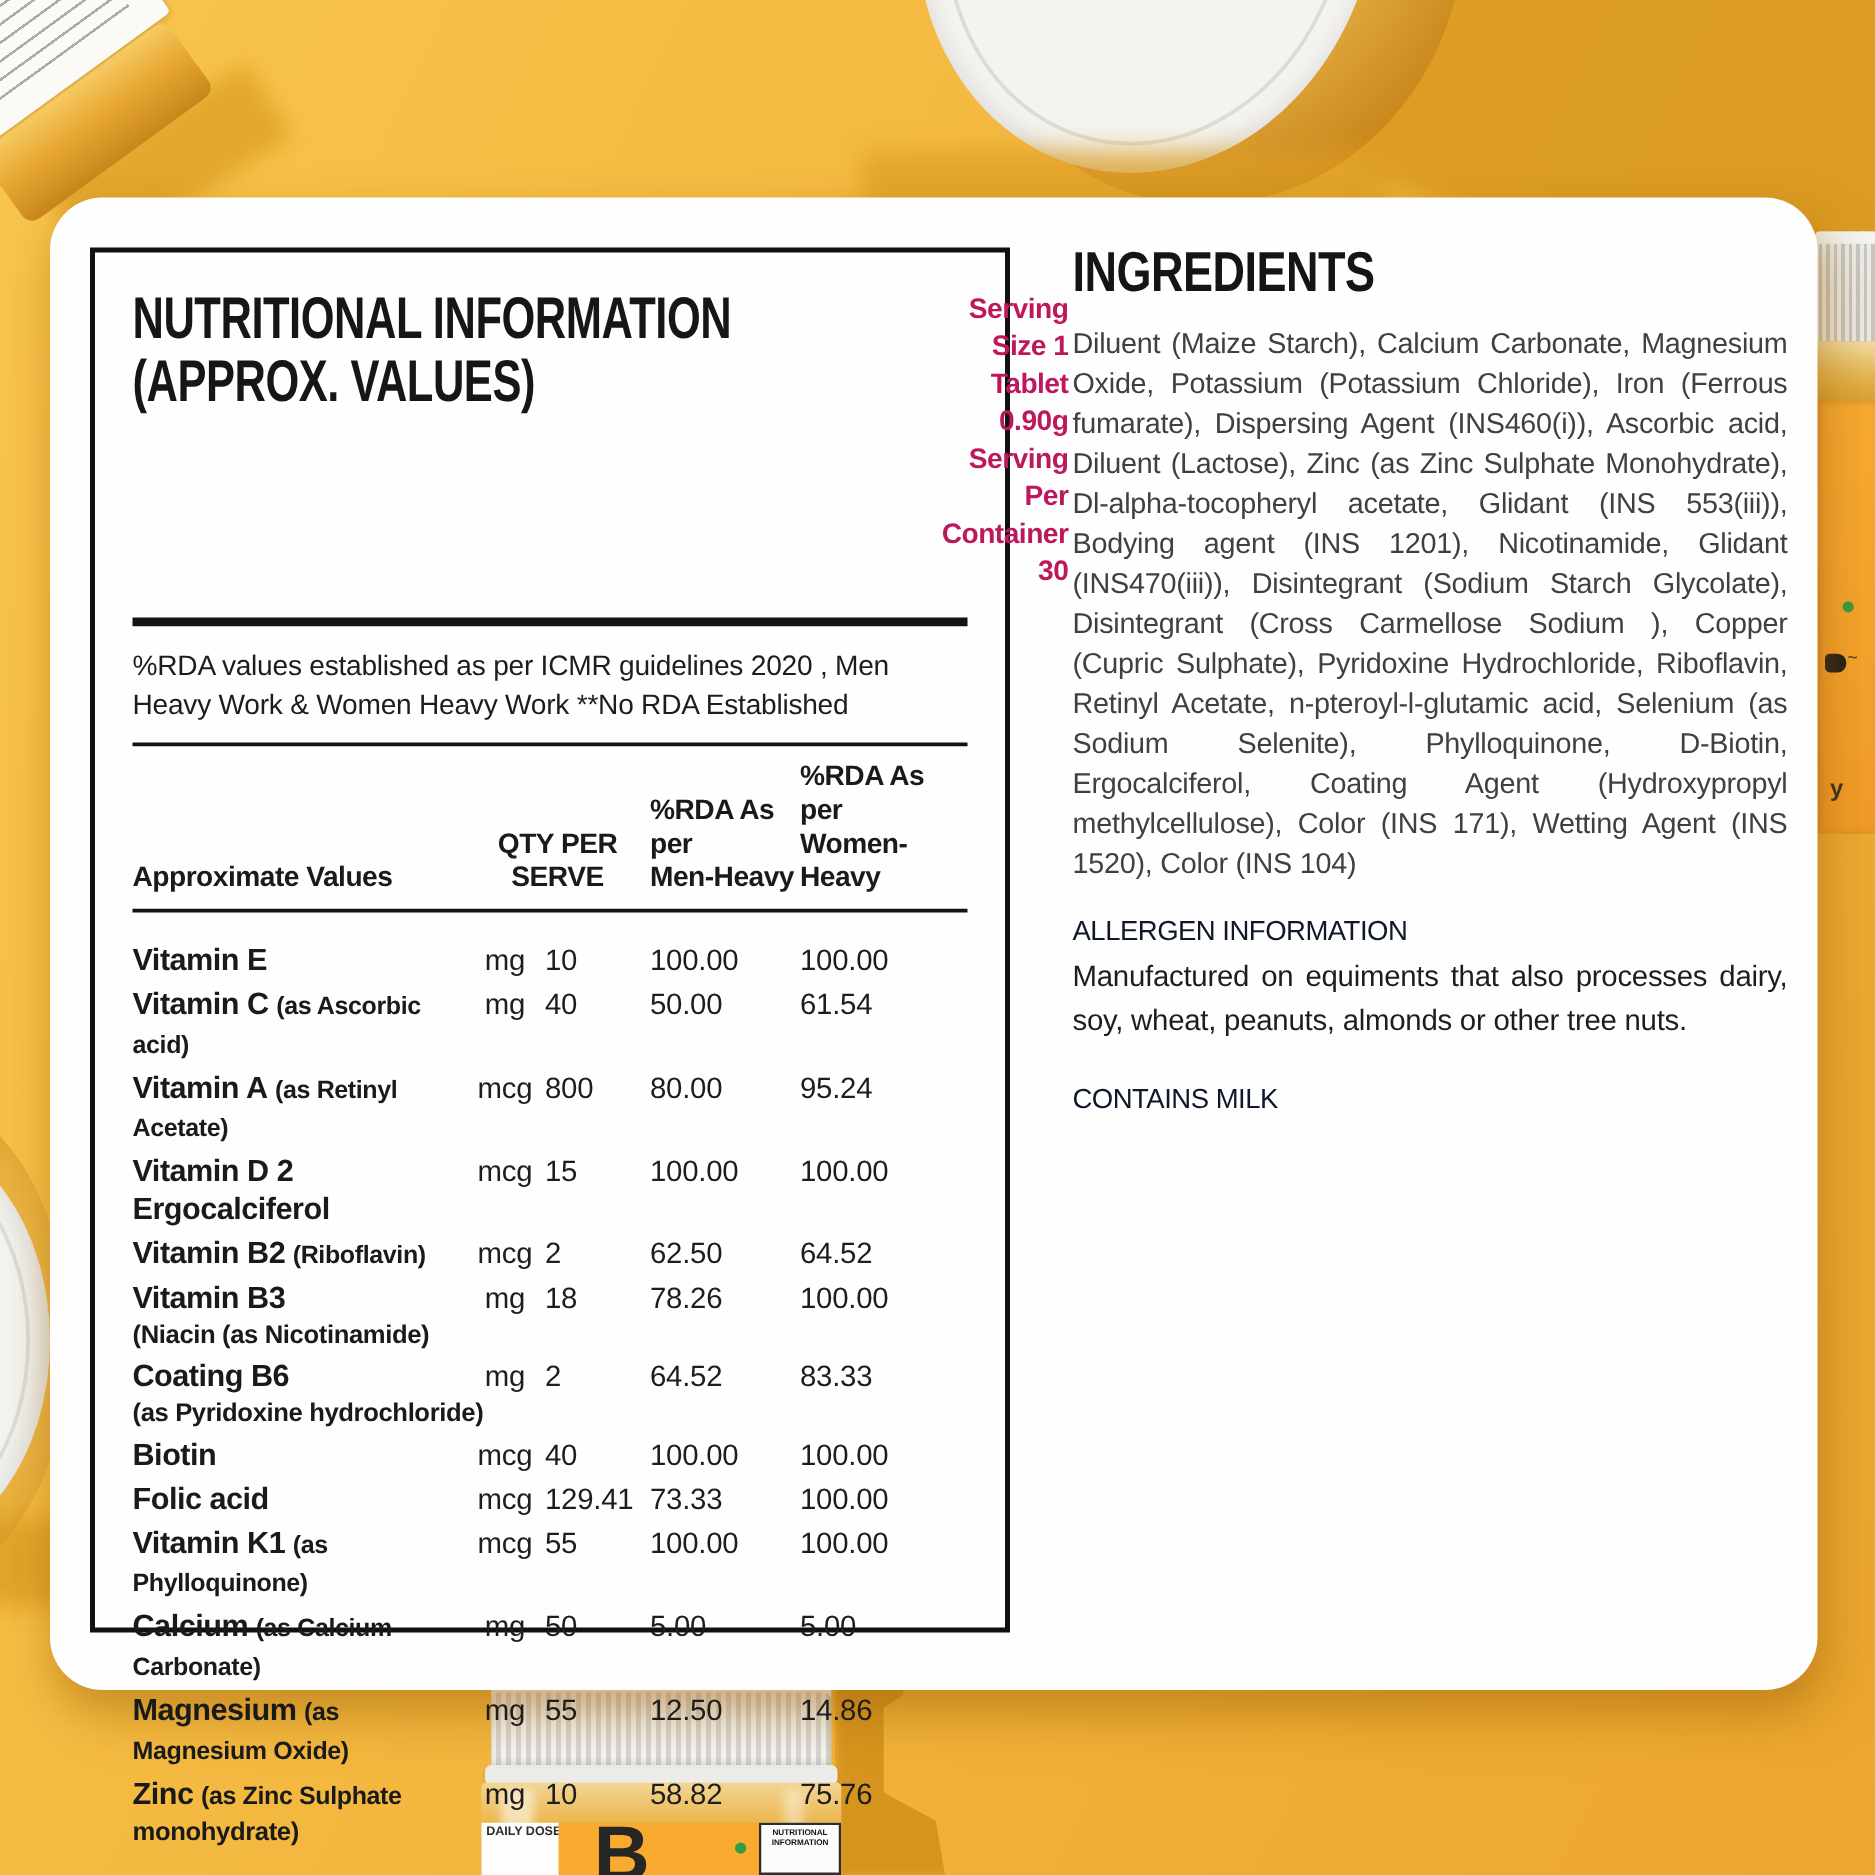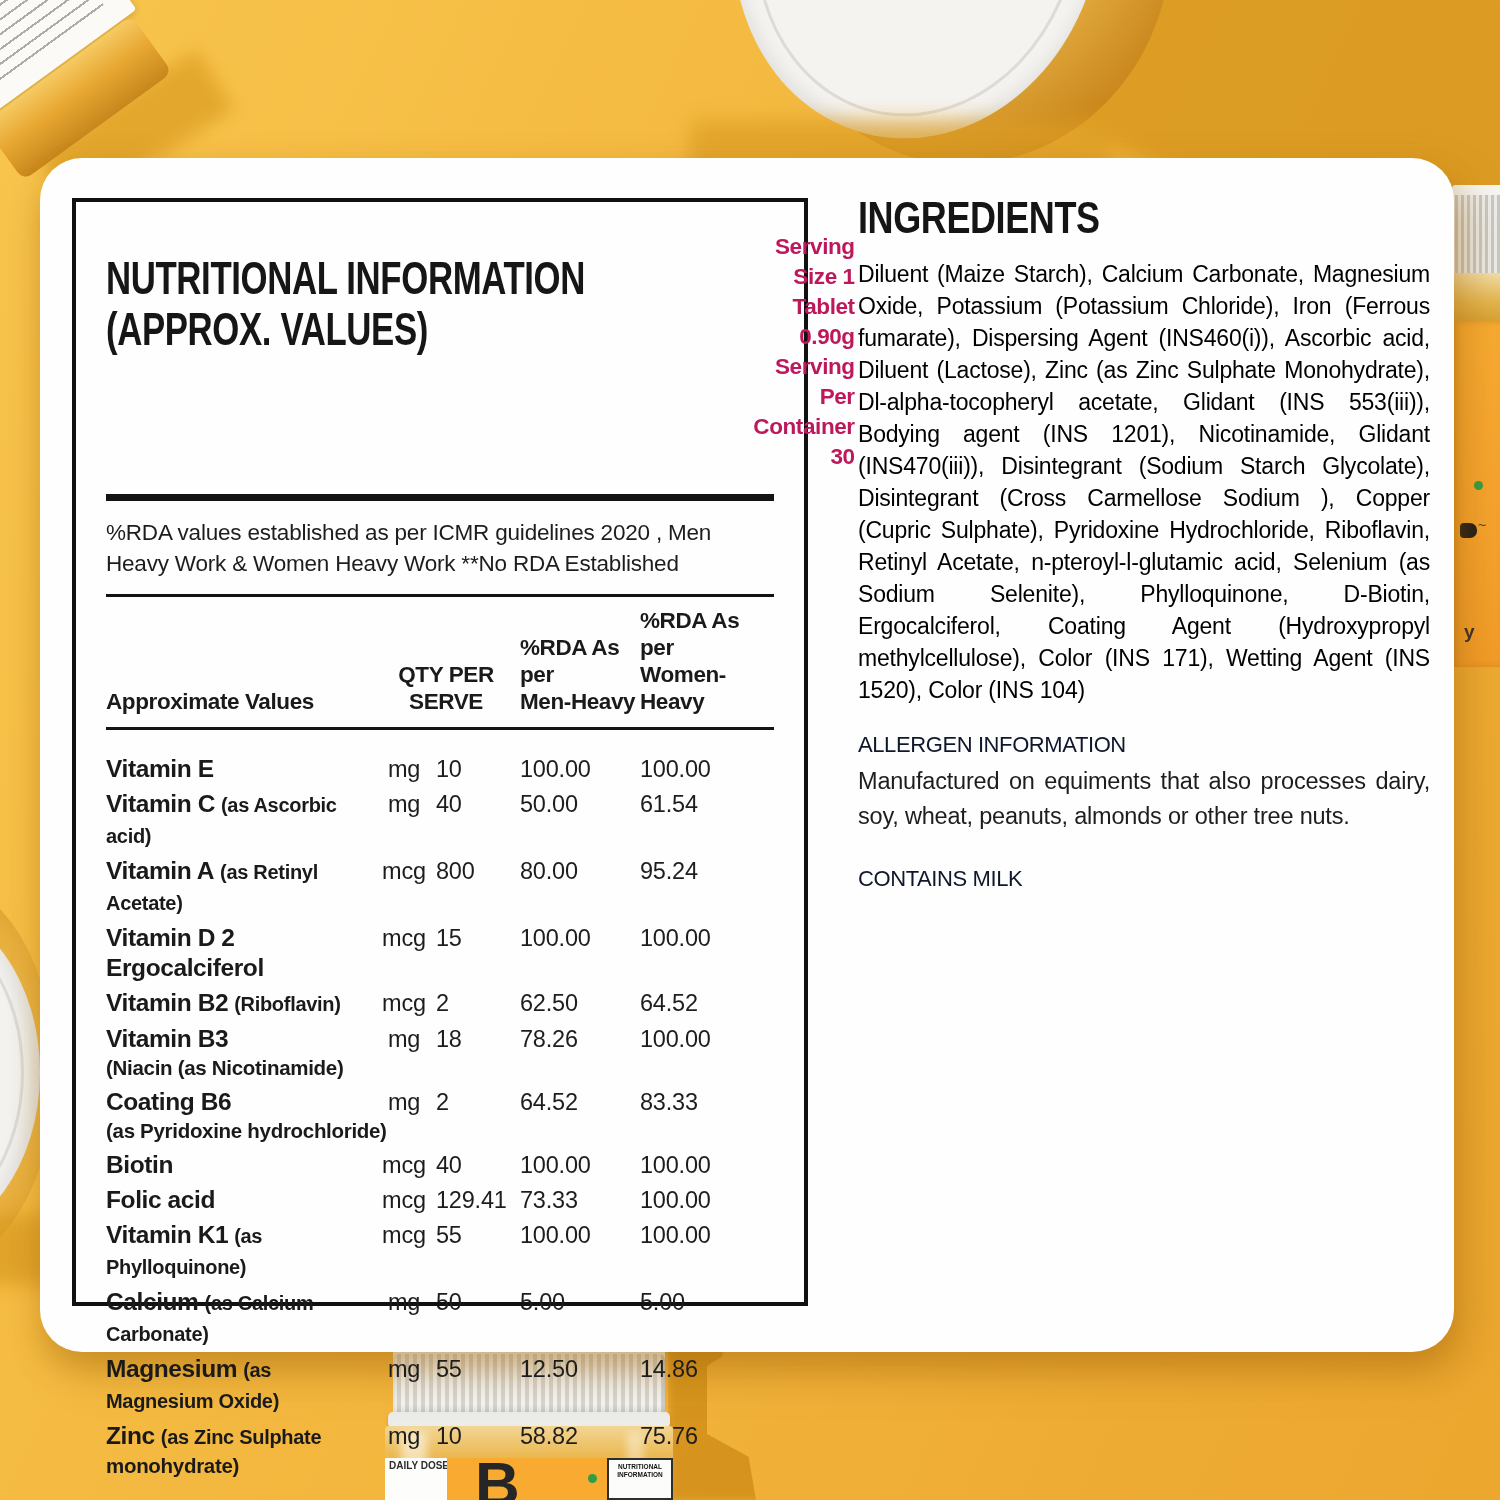--- a/index.html
+++ b/index.html
@@ -80,21 +80,21 @@
   .bb-shadow{left:668px;top:1340px;width:130px;height:162px;background:#d2901b;opacity:.85;filter:blur(4px);
       clip-path:polygon(10% 0,42% 0,42% 10%,30% 16%,30% 58%,62% 72%,68% 100%,0 100%,0 0);}
   
   .card{position:absolute;left:40px;top:158px;width:1414px;height:1194px;background:#fefefe;
       border-radius:42px;box-shadow:0 16px 30px rgba(160,100,10,.35),18px 22px 45px rgba(165,102,10,.25);}
   
   .nutri-box{position:absolute;left:32px;top:40px;width:736px;height:1108px;
       border:4px solid #111;padding:26px 30px 0 30px;letter-spacing:-.2px;}
   .nutri-head{display:flex;justify-content:space-between;align-items:flex-start;}
   .cond{display:inline-block;transform:scaleX(.74);transform-origin:0 50%;white-space:nowrap;}
-  .nutri-title{font-size:47px;font-weight:bold;line-height:51px;letter-spacing:-.5px;color:#161616;margin-top:24px;}
+  .nutri-title{font-size:47px;font-weight:bold;line-height:51px;letter-spacing:-.5px;color:#161616;}
   .serving{width:215px;text-align:right;font-size:22.5px;font-weight:bold;line-height:30px;
       letter-spacing:-.4px;padding-top:4px;color:#be185d;}
   .rule-thick{height:7px;background:#131313;margin-top:22px;}
   .rda-note{margin:16px 0 0 0;font-size:22.5px;line-height:31px;font-weight:500;color:#1d1d1d;}
   .thead{display:grid;grid-template-columns:1fr 64px 84px 120px 134px;align-items:end;
       border-top:3px solid #131313;border-bottom:3px solid #131313;
       margin-top:15px;padding:10px 0 12px 0;font-size:22.5px;font-weight:bold;line-height:27px;
       letter-spacing:-.4px;color:#1a1a1a;}
   .thead .hq{grid-column:2/4;text-align:center;align-self:end;}
   .thead .hm,.thead .hw{}
@@ -104,21 +104,21 @@
   .trow .name{font-size:24.5px;font-weight:bold;line-height:30px;letter-spacing:-.4px;color:#1a1a1a;}
   .trow .note{font-size:20px;font-weight:bold;letter-spacing:-.3px;margin-left:6px;}
   .trow .num{font-size:23.5px;font-weight:500;text-align:left;color:#1d1d1d;}
   .trow .unit{text-align:center;}
   .trow .sub{grid-column:1/-1;font-size:20.5px;font-weight:bold;letter-spacing:-.3px;
       line-height:28px;color:#1a1a1a;}
   
   .ingredients{position:absolute;left:818px;top:34px;width:572px;letter-spacing:-.2px;}
   .ing-h2{margin:0;font-size:45px;font-weight:bold;line-height:52px;letter-spacing:-.5px;color:#151515;}
   .just{text-align:justify;}
-  .ing-body{margin:14px 0 4px 0;font-size:23px;line-height:32px;font-weight:500;color:#000000;}
+  .ing-body{margin:14px 0 4px 0;font-size:23px;line-height:32px;font-weight:500;color:#404040;}
   .ing-h3{margin:26px 0 0 0;font-size:22px;font-weight:normal;letter-spacing:-.4px;color:#0f172a;}
   .allergen-body{margin:6px 0 0 0;font-size:23.5px;line-height:35px;font-weight:500;color:#1d1d1d;}
   .contains{margin-top:32px;}
 </style>
 </head>
 <body>
 
 <div class="stage">
   <div class="bg">
     <div class="deco shadow-wedge"></div>

